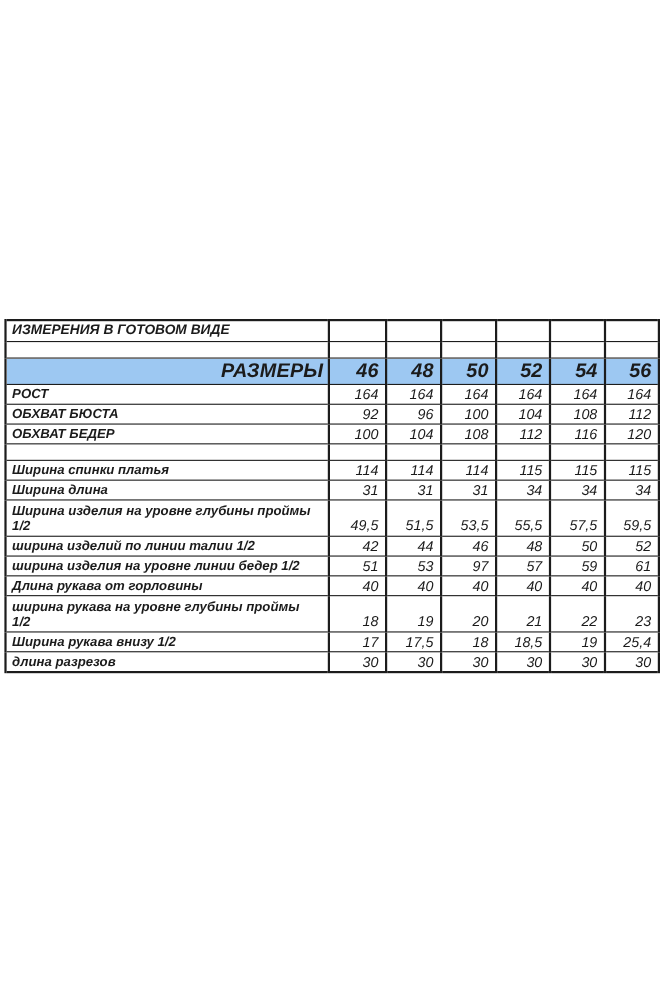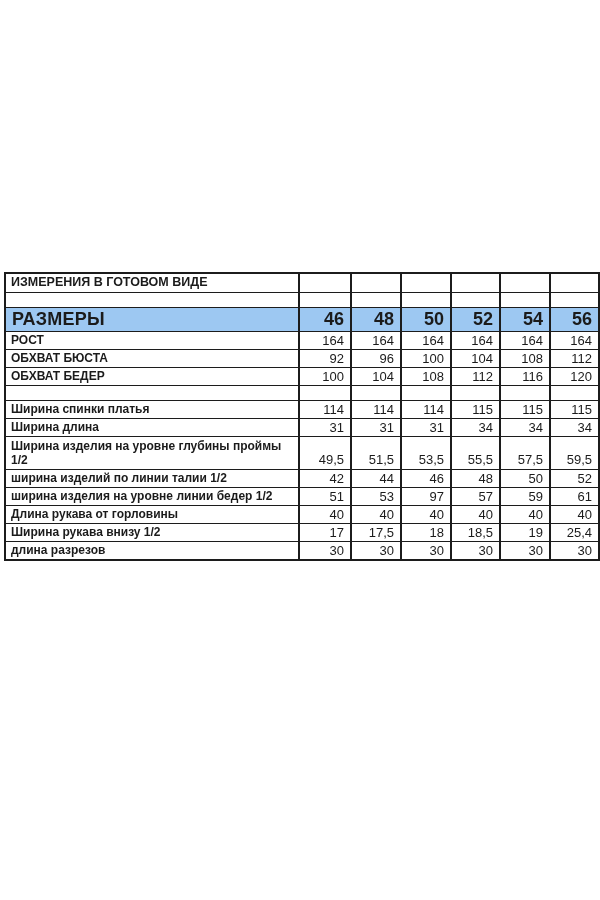--- a/index.html
+++ b/index.html
@@ -17,25 +17,26 @@
     color:var(--text);
   }
   .page{
     position:relative;
     width:600px;height:900px;
     background:var(--bg);
     overflow:hidden;
   }
   table.size-table{
     position:absolute;
-    left:4px;top:272px;
+    left:4px;top:290px;
     width:594px;
     border-collapse:collapse;
     table-layout:fixed;
     border:2px solid var(--border);
+    font-style:italic;
   }
   table.size-table td{
     border-top:1px solid var(--border);
     border-bottom:1px solid var(--border);
     border-left:2px solid var(--border);
     border-right:2px solid var(--border);
     vertical-align:middle;
     overflow:hidden;
   }
   .label-cell{
@@ -48,21 +49,21 @@
   }
   .value-cell{
     text-align:right;
     padding:1px 6px 1px 2px;
     font-size:13px;
     font-weight:normal;
   }
   
   .row-title td{height:19px;}
   .row-spacer td{height:15px;}
-  .row-sizes td{height:22px;background:var(--accent);}
+  .row-sizes td{height:22px;background:var(--accent);text-align:right;}
   .row-data td{height:18px;}
   .row-data-tall td{height:32px;margin-left:41px;}
   
   .row-title .label-cell{font-size:12.5px;}
   
   .row-sizes .label-cell{
     font-size:18px;
     padding-left:6px;
     letter-spacing:0.2px;
   }
@@ -210,20 +211,32 @@
         </tr>
         <tr class="row-data">
           <td class="label-cell">Длина рукава от горловины</td>
           <td class="value-cell">40</td>
           <td class="value-cell">40</td>
           <td class="value-cell">40</td>
           <td class="value-cell">40</td>
           <td class="value-cell">40</td>
           <td class="value-cell">40</td>
         </tr>
+        <tr class="row-data-tall">
+          <td class="label-cell">
+            <span class="label-line">ширина рукава на уровне глубины проймы</span>
+            <span class="label-line">1/2</span>
+          </td>
+          <td class="value-cell">18</td>
+          <td class="value-cell">19</td>
+          <td class="value-cell">20</td>
+          <td class="value-cell">21</td>
+          <td class="value-cell">22</td>
+          <td class="value-cell">23</td>
+        </tr>
         <tr class="row-data">
           <td class="label-cell">Ширина рукава внизу 1/2</td>
           <td class="value-cell">17</td>
           <td class="value-cell">17,5</td>
           <td class="value-cell">18</td>
           <td class="value-cell">18,5</td>
           <td class="value-cell">19</td>
           <td class="value-cell">25,4</td>
         </tr>
         <tr class="row-data">

